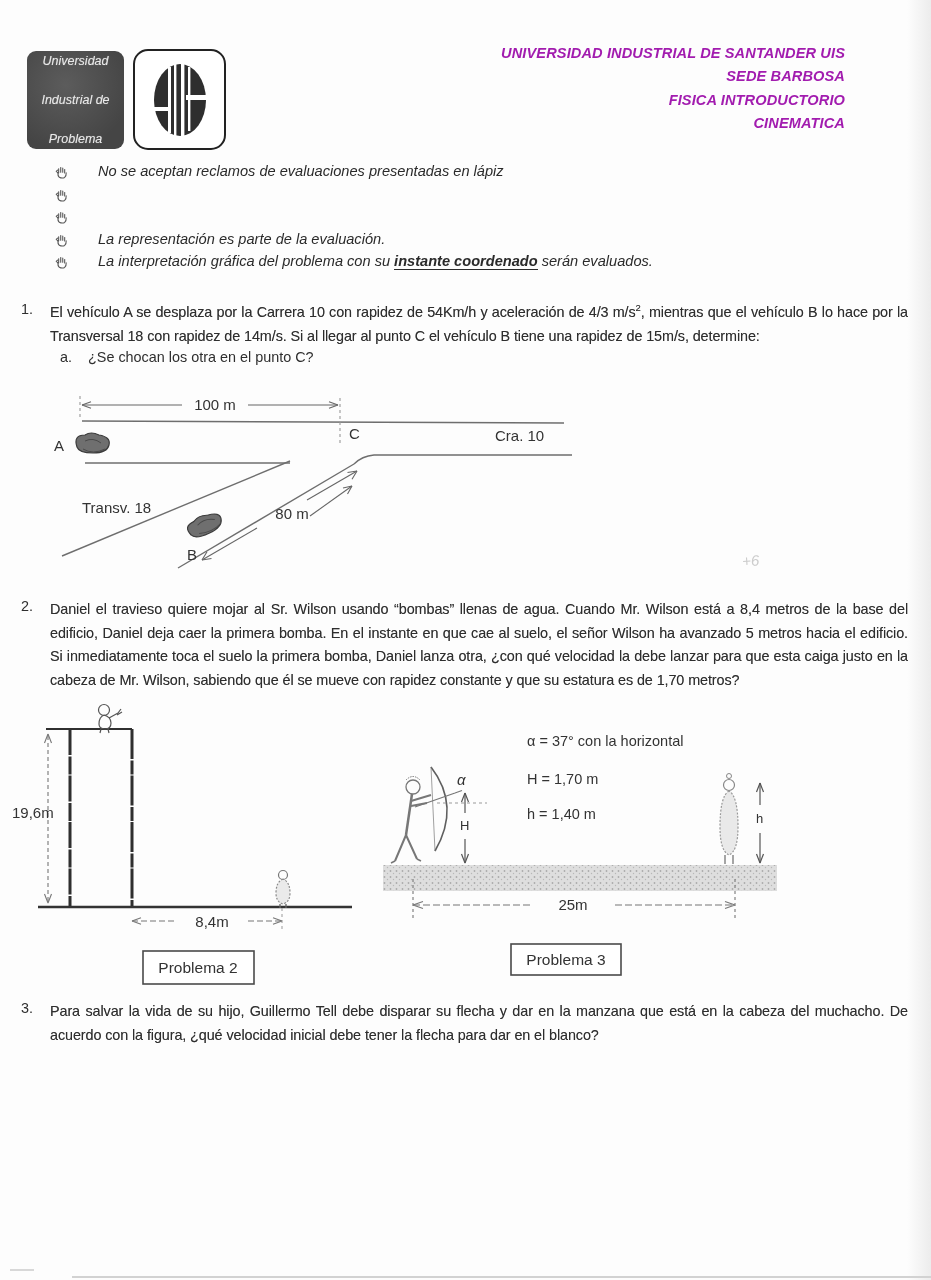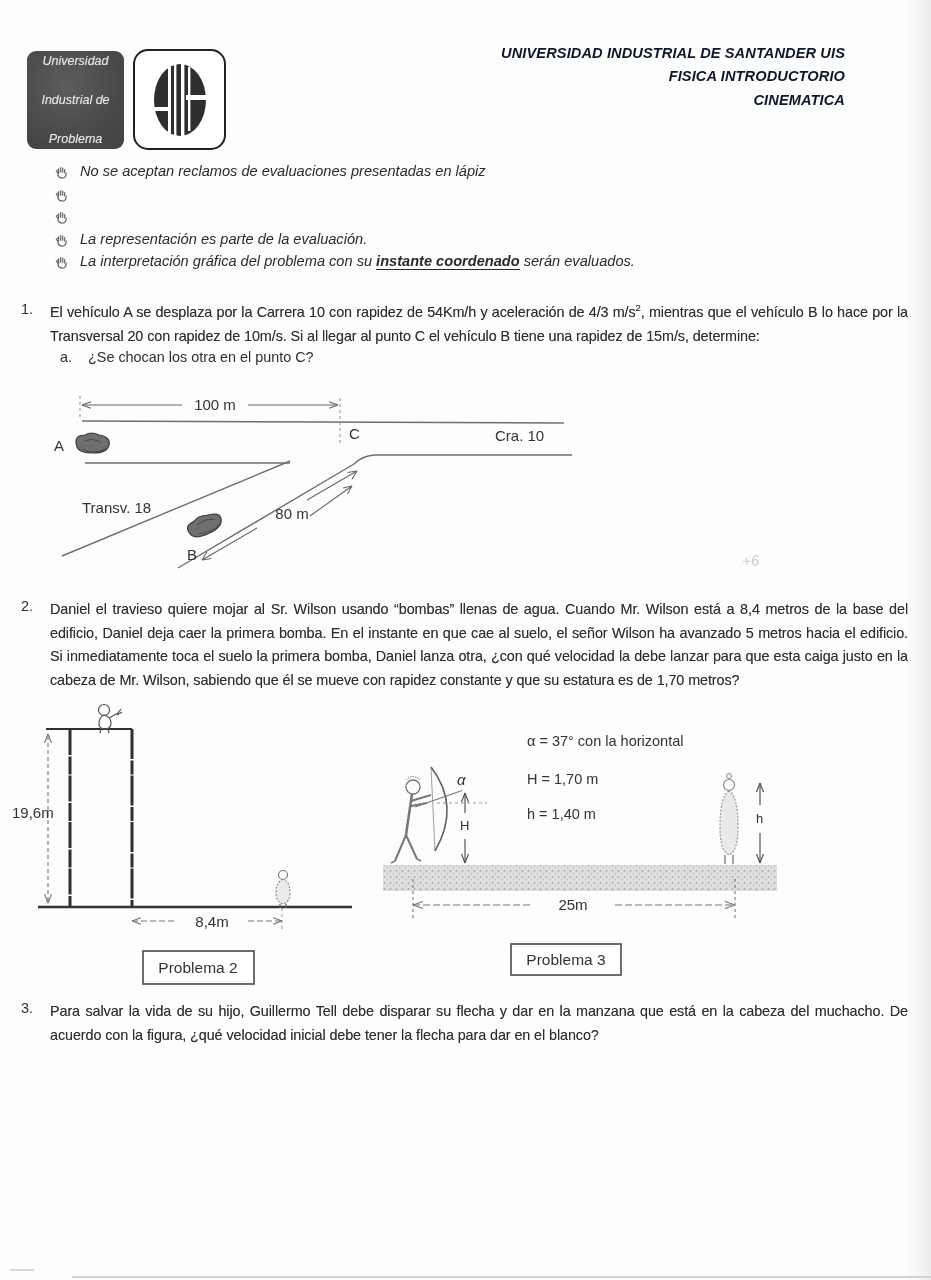--- a/index.html
+++ b/index.html
@@ -9,25 +9,25 @@
 
   
   .logo-left{position:absolute;left:27px;top:51px;width:97px;height:98px;border-radius:9px;
              background:radial-gradient(circle at 40% 35%,#5c5c5c,#454545 75%);
              display:flex;flex-direction:column;justify-content:space-between;align-items:center;
              color:#e8e8e8;font-style:italic;font-size:12.5px;line-height:20px;
              text-shadow:0 0 1px rgba(255,255,255,.4);}
   .logo-right{position:absolute;left:133px;top:49px;width:93px;height:101px;background:#fff;
               border:2.5px solid #222;border-radius:15px;display:flex;align-items:center;justify-content:center;}
   .hdr-title{position:absolute;top:42px;right:86px;text-align:right;font-style:italic;font-weight:bold;
-             font-size:14.6px;line-height:23.4px;color:#0f172a;letter-spacing:.1px;}
+             font-size:14.6px;line-height:23.4px;color:#a21caf;letter-spacing:.1px;}
 
   
   .rules{position:absolute;left:55px;top:164px;width:850px;font-style:italic;font-size:14.6px;color:#2a2a2a;}
-  .rule{display:flex;align-items:flex-start;margin-bottom:6.5px;line-height:15px;}
+  .rule{display:flex;align-items:flex-start;margin-bottom:6.5px;line-height:15px;gap:18px;}
   .hand{flex:0 0 14px;margin-right:11px;margin-top:1px;}
   .rule-u{font-weight:bold;border-bottom:1.6px solid #2a2a2a;}
 
   
   .pnum{position:absolute;left:21px;font-size:14.4px;}
   .ptxt{position:absolute;left:50px;width:858px;font-size:14.4px;line-height:23.6px;
         text-align:justify;letter-spacing:-.1px;text-shadow:0 0 .3px rgba(40,40,40,.45);}
   sup.s2{font-size:9.5px;vertical-align:super;line-height:0;}
   .pitem{position:absolute;left:60px;font-size:14.4px;display:flex;}
   .pitem .ilabel{width:28px;}
@@ -64,20 +64,21 @@
       <rect x="28" y="12" width="3" height="66" fill="#fff"></rect>
       <rect x="34" y="9" width="2.4" height="72" fill="#fff"></rect>
       <rect x="41" y="9" width="3.4" height="72" fill="#fff"></rect>
       <rect x="48" y="12" width="2.4" height="64" fill="#fff"></rect>
       <rect x="46" y="40" width="22" height="5" fill="#fff"></rect>
       <rect x="12" y="52" width="18" height="4" fill="#fff"></rect>
     </svg>
   </div>
   <div class="hdr-title">
     <div>UNIVERSIDAD INDUSTRIAL DE SANTANDER  UIS</div>
+    <div>SEDE BARBOSA</div>
     <div>FISICA  INTRODUCTORIO</div>
     <div>CINEMATICA</div>
   </div>
 
   <div class="rules">
     <div class="rule">
       <svg class="hand" width="14" height="15" viewBox="0 0 13 14">
           <g fill="none" stroke="#555" stroke-width="1" stroke-linecap="round">
             <path d="M3.4 7.2 V3.6"></path>
             <path d="M5.3 6.8 V2.4"></path>
@@ -135,21 +136,21 @@
             <path d="M9 7.4 V4.2"></path>
             <path d="M2.6 7.4 L1.2 5.8 L2.4 4.8"></path>
             <path d="M3 6.8 q-.8 3.4 1 4.6 q2.6 1.4 5 .2 q1.6-1.2 1.4-4.4"></path>
           </g>
         </svg>
       <span><span>La interpretación gráfica del problema con su </span><span class="rule-u">instante coordenado</span><span> serán evaluados.</span></span>
     </div>
   </div>
 
   <div class="pnum" style="top:301px">1.</div>
-  <div class="ptxt" style="top:301px"><span>El vehículo A se desplaza por la Carrera 10 con rapidez de 54Km/h y aceleración de 4/3 m/s</span><sup class="s2">2</sup><span>, mientras que el vehículo B lo hace por la Transversal 20 con rapidez de 10m/s. Si al llegar al punto C el vehículo B tiene una rapidez de 15m/s, determine:</span></div>
+  <div class="ptxt" style="top:301px"><span>El vehículo A se desplaza por la Carrera 10 con rapidez de 54Km/h y aceleración de 4/3 m/s</span><sup class="s2">2</sup><span>, mientras que el vehículo B lo hace por la Transversal 18 con rapidez de 14m/s. Si al llegar al punto C el vehículo B tiene una rapidez de 15m/s, determine:</span></div>
   <div class="pitem" style="top:349px">
     <span class="ilabel">a.</span>
     <span>¿Se chocan los otra en el punto C?</span>
   </div>
 
   <svg class="d1" width="560" height="185" viewBox="0 0 560 185">
     <g stroke="#6e6e6e" stroke-width="1.4" fill="none">
       <path d="M30 33 L512 35"></path>
       <path d="M33 75 L238 75"></path>
       <path d="M520 67 L322 67 Q310 68 302 76"></path>

